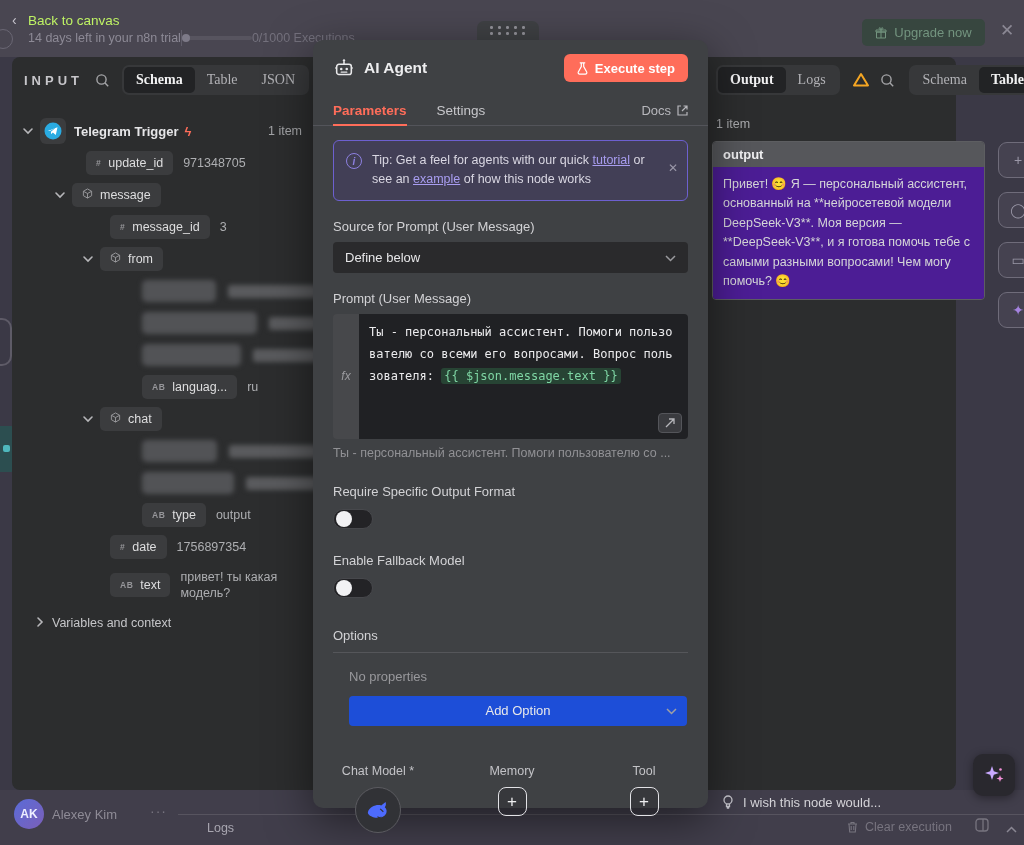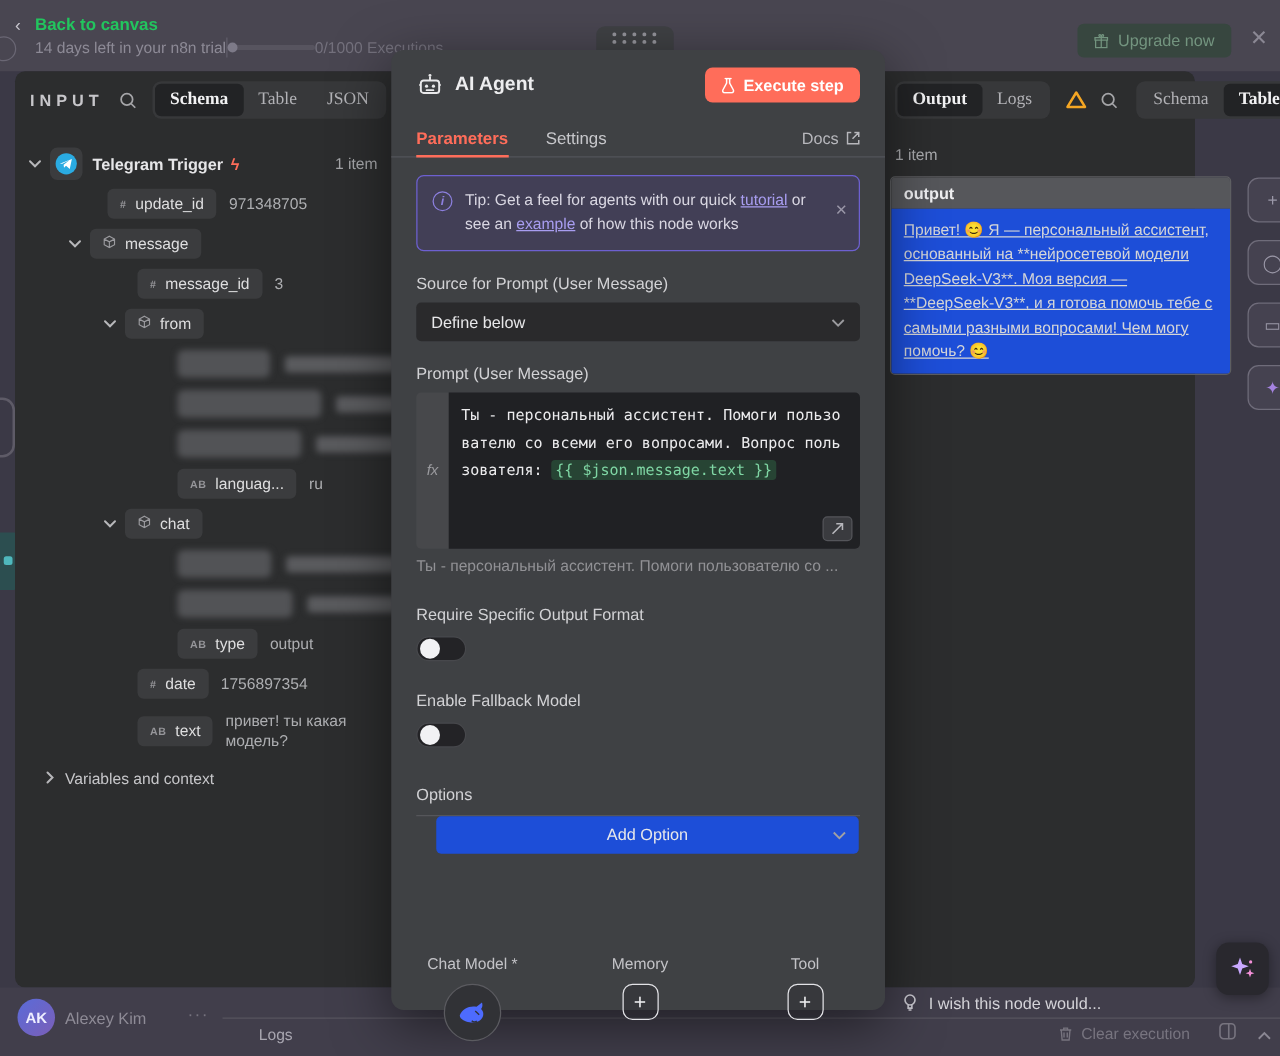--- a/index.html
+++ b/index.html
@@ -5,21 +5,21 @@
   * { margin:0; padding:0; box-sizing:border-box; }
   html,body { background:#2a2930; }
   #app {
     position:relative; width:1024px; height:845px; overflow:hidden;
     background:#3b3946; font-family:"Liberation Sans", sans-serif;
     -webkit-font-smoothing:antialiased;
   }
   
   .topbar { position:absolute; left:0; top:0; width:1024px; height:57px; background:#494651; z-index:3; }
   .back-wrap { position:absolute; left:28px; top:11px; }
-  .back-label { color:#22c55e; font-size:13.5px; font-weight:700; }
+  .back-label { color:#bef264; font-size:13.5px; font-weight:400; }
   .back-arrow { position:absolute; left:-16px; top:1px; color:#c9c7cf; font-size:14px; }
   .trial-row { position:absolute; left:28px; top:30px; display:flex; align-items:center; gap:0; }
   .trial-text { color:#8d8a96; font-size:12.5px; }
   .trial-sep { width:1px; height:16px; background:#605d6a; }
   .trial-bar { width:70px; height:4px; background:#57545f; border-radius:2px; position:relative; }
   .trial-bar::before { content:""; position:absolute; left:0; top:-2px; width:8px; height:8px; border-radius:50%; background:#7d7a88; }
   .exec-text { color:#74717d; font-size:12.5px; }
   .trial-clock { position:absolute; left:-7px; top:29px; width:20px; height:20px; border:1.5px solid #6a6774; border-radius:50%; }
   .upgrade-btn { position:absolute; left:862px; top:19px; width:123px; height:27px; background:#37463f; border:none; border-radius:5px; color:#73947f; font-size:13px; display:flex; align-items:center; justify-content:center; gap:7px; cursor:pointer; font-family:inherit; }
   .topbar-close { position:absolute; left:1000px; top:22px; color:#8b8894; font-size:17px; cursor:pointer; line-height:1; }
@@ -90,21 +90,21 @@
   .add-option .chev { position:absolute; right:10px; }
   .connectors { position:absolute; left:0; bottom:-26px; width:100%; height:70px; }
   .conn { position:absolute; width:110px; display:flex; flex-direction:column; align-items:center; gap:9px; }
   .conn-label { color:#c3c3c7; font-size:12.5px; }
   .conn-circle { width:46px; height:46px; border:1px solid #5b5b60; background:#313236; border-radius:50%; display:flex; align-items:center; justify-content:center; cursor:pointer; }
   .conn-plus { width:29px; height:29px; border:1.6px solid #e2e2e6; border-radius:8px; background:rgba(40,40,46,.35); color:#eeeef0; font-size:17px; display:flex; align-items:center; justify-content:center; cursor:pointer; }
   
   .out-count { margin:14px 0 10px 8px; color:#a9aaad; font-size:12.5px; }
   .out-table { margin-left:4px; width:273px; border:1px solid #5d5e61; border-radius:4px; overflow:hidden; }
   .out-th { background:#56575b; color:#f0f0f2; font-size:13px; font-weight:700; padding:5px 10px; text-align:left; cursor:pointer; }
-  .out-td { background:#1d4ed8; color:#d5d6d8; font-size:12.5px; line-height:1.55; padding:8px 10px;text-decoration:underline; }
+  .out-td { background:#4c1d95; color:#d5d6d8; font-size:12.5px; line-height:1.55; padding:8px 10px; }
   .warn-tri { margin-left:2px; }
   
   .side-btn { position:absolute; left:998px; width:40px; height:36px; border:1px solid #6f6c7a; border-radius:9px; background:#454250; z-index:6; color:#9b98a8; display:flex; align-items:center; justify-content:center; font-size:14px; cursor:pointer; }
   
   .bottombar { position:absolute; left:0; top:790px; width:1024px; height:55px; background:#413e4b; z-index:6; }
   .logs-divider { position:absolute; left:178px; top:24px; width:846px; height:1px; background:#57545f; }
   .avatar { position:absolute; left:14px; top:9px; width:30px; height:30px; border-radius:50%; background:linear-gradient(135deg,#5a6bd8,#7b5fb8); color:#eef; font-size:12px; font-weight:700; display:flex; align-items:center; justify-content:center; }
   .user-name { position:absolute; left:52px; top:17px; color:#8e8b96; font-size:13px; }
   .user-menu { position:absolute; left:150px; top:13px; color:#76737e; font-size:14px; letter-spacing:1px; cursor:pointer; }
   .logs-label { position:absolute; left:207px; top:31px; color:#a8a6b0; font-size:12.5px; cursor:pointer; }
@@ -389,20 +389,21 @@
       <div class="preview">Ты - персональный ассистент. Помоги пользователю со ...</div>
 
       <div id="toggles">
           <div class="toggle-label">Require Specific Output Format</div>
           <div class="toggle"></div>
           <div class="toggle-label">Enable Fallback Model</div>
           <div class="toggle"></div>
         </div>
 
       <div class="opts-head">Options</div>
+      <div class="opts-empty">No properties</div>
       <button class="add-option">
         <span>Add Option</span>
         <span class="chev"><svg width="11" height="7" viewBox="0 0 11 7">
               <path d="M1 1l4.5 4.5L10 1" fill="none" stroke="#a0a0a3" stroke-width="1.5"></path>
             </svg></span>
       </button>
     </div>
 
     <div class="connectors" id="connectors">
         <div class="conn" style="left: 10px;">

